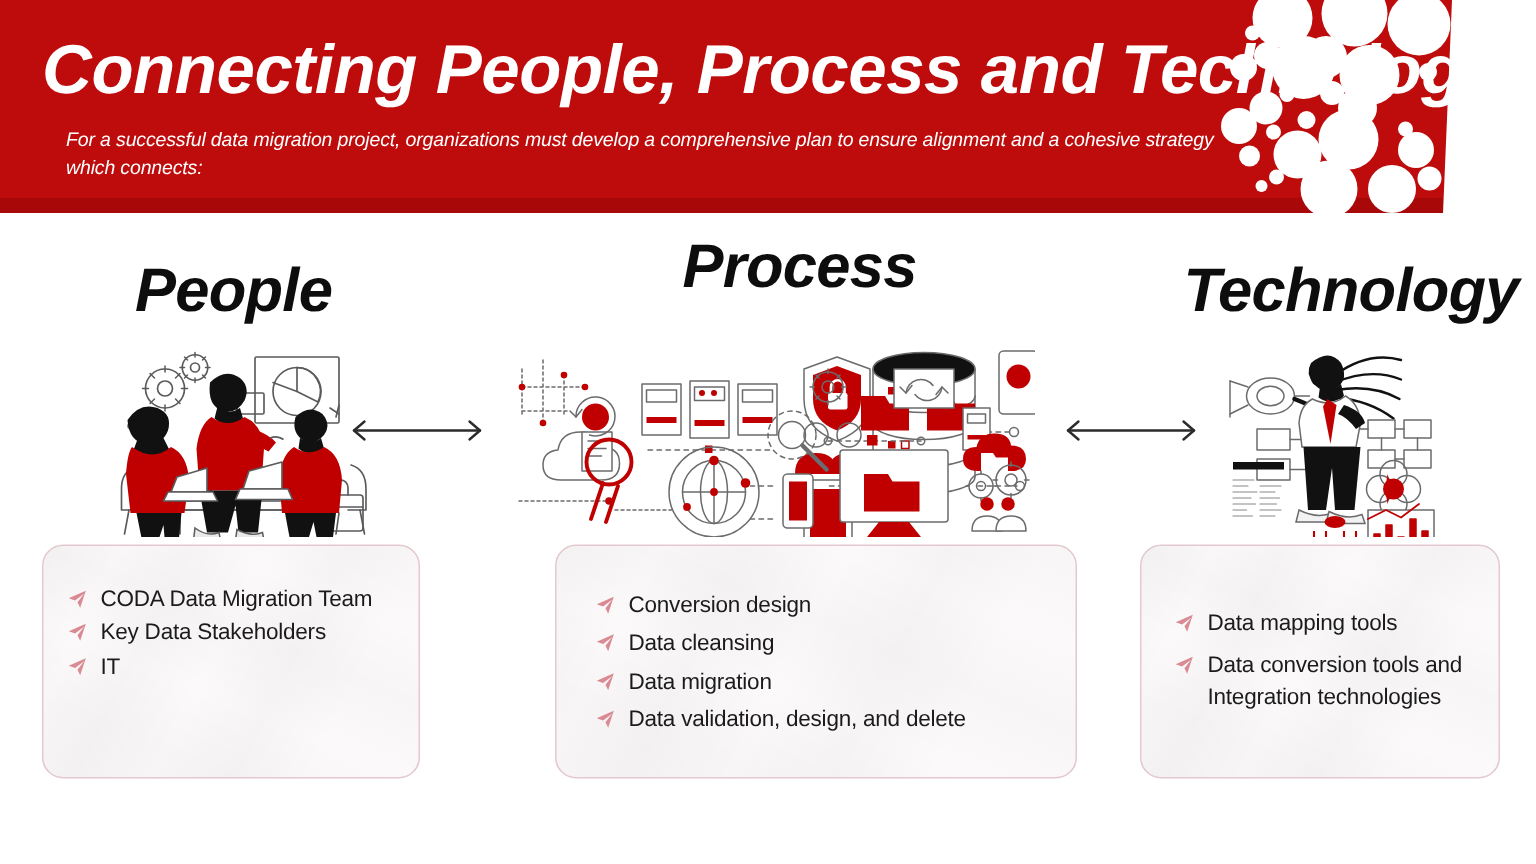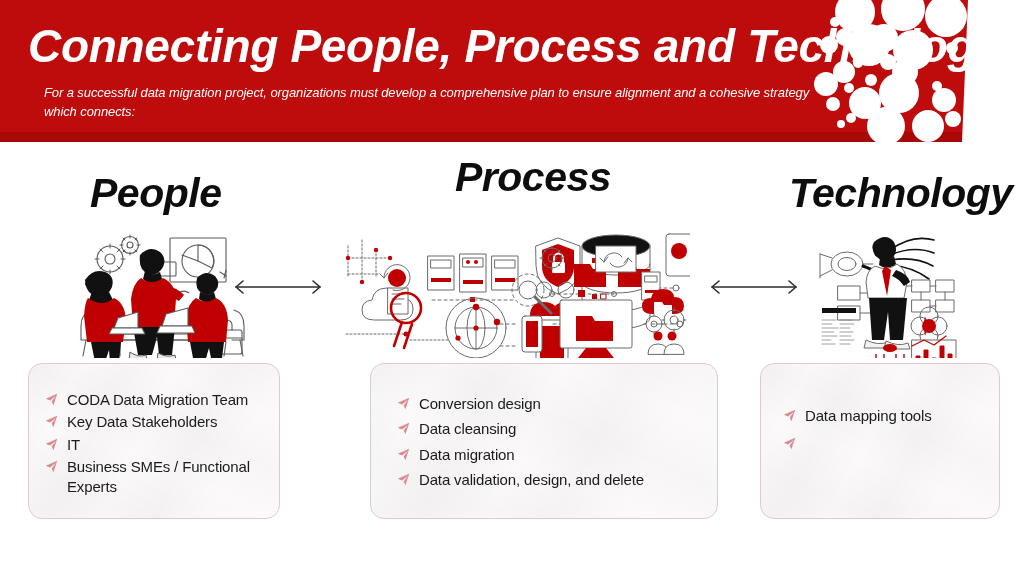--- a/index.html
+++ b/index.html
@@ -467,28 +467,20 @@
       <span class="bullet-text">Key Data Stakeholders</span>
     </li>
     <li class="bullet-row">
       <span class="bullet-icon">
         <svg width="13" height="13" viewBox="0 0 16 16">
             <path d="M15 1 L1 7.2 L6.2 9.1 L13.6 3.4 L8.2 10.4 L10.4 15 Z" fill="#D98A93"></path>
           </svg>
       </span>
       <span class="bullet-text">IT</span>
     </li>
-    <li class="bullet-row">
-      <span class="bullet-icon">
-        <svg width="13" height="13" viewBox="0 0 16 16">
-            <path d="M15 1 L1 7.2 L6.2 9.1 L13.6 3.4 L8.2 10.4 L10.4 15 Z" fill="#D98A93"></path>
-          </svg>
-      </span>
-      <span class="bullet-text">Business SMEs / Functional Experts</span>
-    </li>
   </ul>
 </div>
 
 <div class="card" id="card-process">
   <ul class="bullet-list">
     <li class="bullet-row">
       <span class="bullet-icon">
         <svg width="13" height="13" viewBox="0 0 16 16">
             <path d="M15 1 L1 7.2 L6.2 9.1 L13.6 3.4 L8.2 10.4 L10.4 15 Z" fill="#D98A93"></path>
           </svg>
@@ -531,15 +523,16 @@
           </svg>
       </span>
       <span class="bullet-text">Data mapping tools</span>
     </li>
     <li class="bullet-row">
       <span class="bullet-icon">
         <svg width="13" height="13" viewBox="0 0 16 16">
             <path d="M15 1 L1 7.2 L6.2 9.1 L13.6 3.4 L8.2 10.4 L10.4 15 Z" fill="#D98A93"></path>
           </svg>
       </span>
+      <span class="bullet-text">Data conversion tools and Integration technologies</span>
     </li>
   </ul>
 </div>
 
 </body></html>

